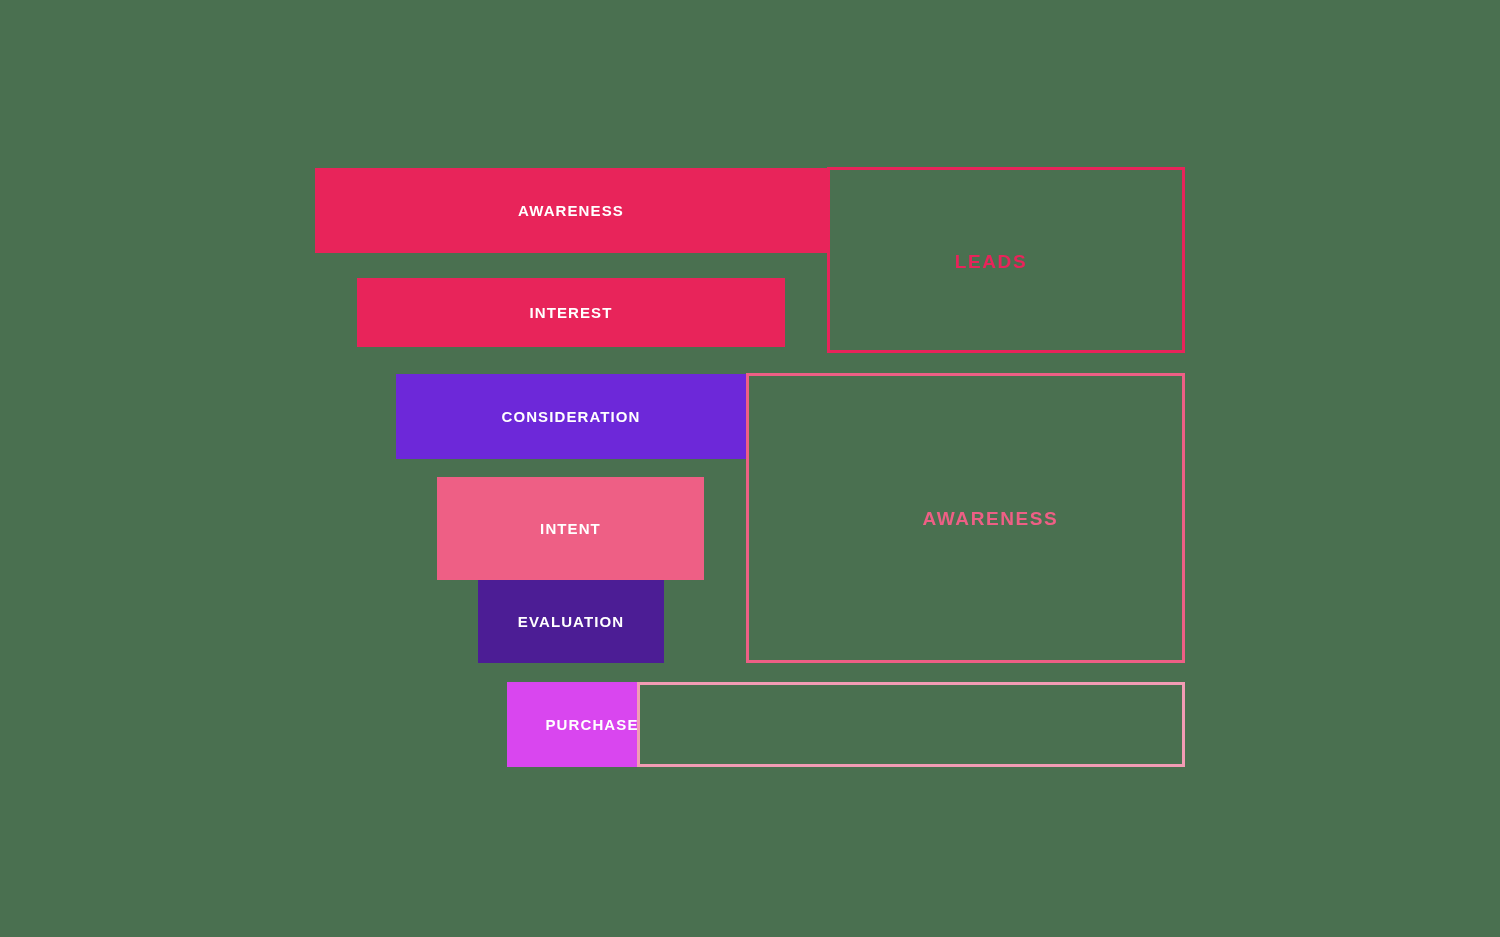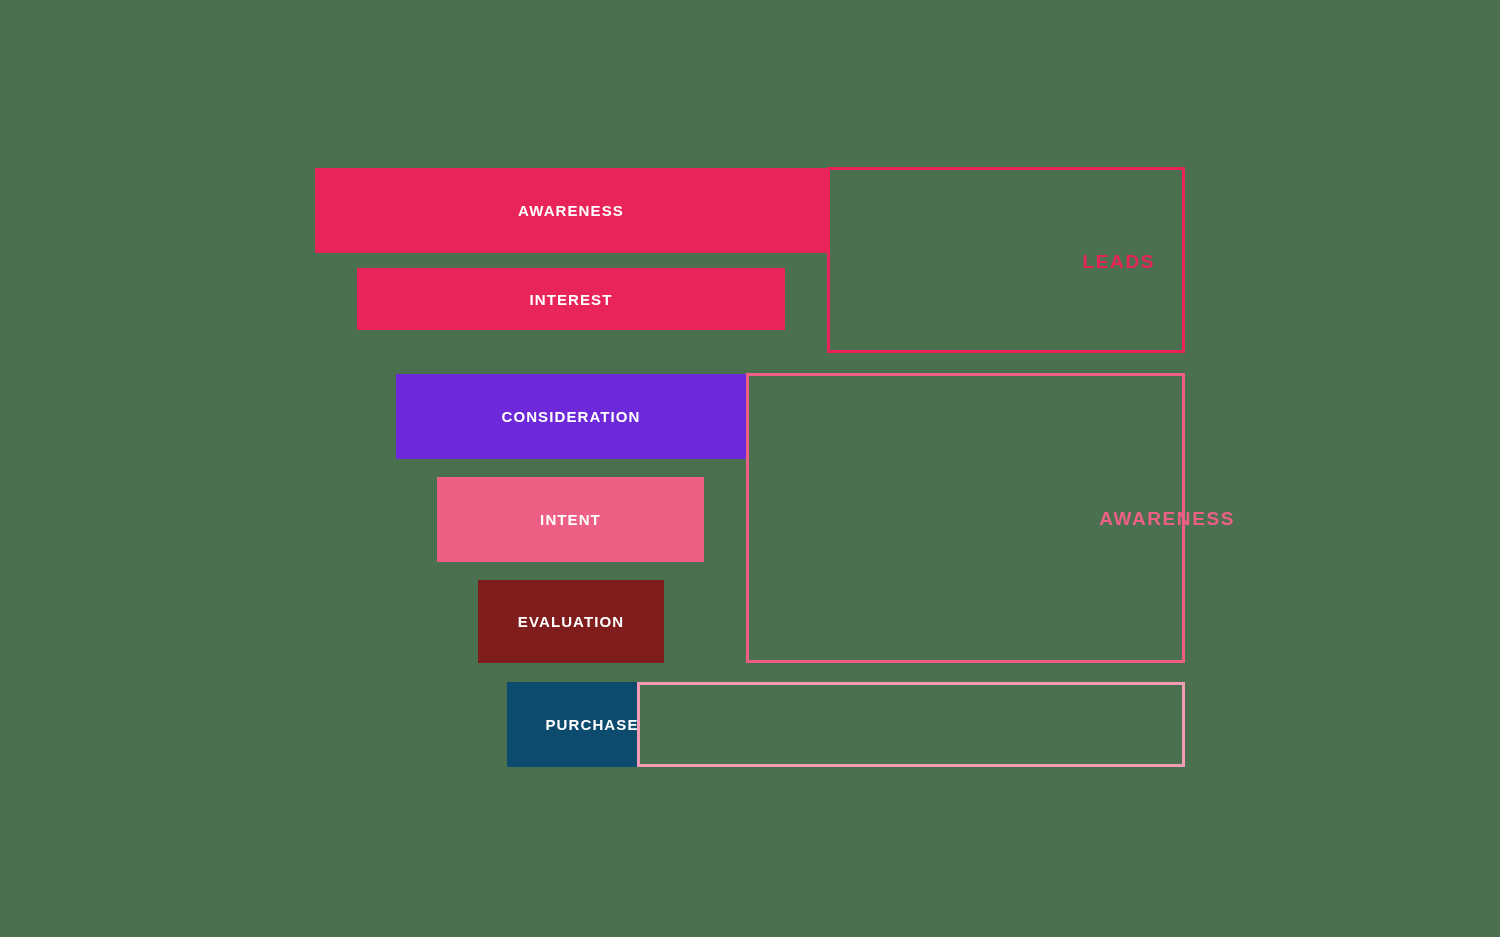--- a/index.html
+++ b/index.html
@@ -34,21 +34,21 @@
   }
 
   
   .group-label{
     position:absolute;
     font-size:19px;
     font-weight:bold;
     letter-spacing:1.6px;
     white-space:nowrap;
     user-select:none;
-    text-align:right;
+    text-align:center;
   }
 </style>
 </head>
 <body style="background: rgb(74, 112, 80);">
 
 <div id="canvas" style="background: rgb(74, 112, 80);">
 
   <div class="bracket-line" id="leads-top" style="left: 827px; top: 167px; width: 358px; height: 3px; background: rgb(232, 36, 90);"></div>
   <div class="bracket-line" id="leads-right" style="left: 1182px; top: 167px; width: 3px; height: 186px; background: rgb(232, 36, 90);"></div>
   <div class="bracket-line" id="leads-bottom" style="left: 827px; top: 350px; width: 358px; height: 3px; background: rgb(232, 36, 90);"></div>
@@ -61,36 +61,36 @@
 
   <div class="bracket-line" id="customers-top" style="left: 637px; top: 682px; width: 548px; height: 3px; background: rgb(242, 156, 181);"></div>
   <div class="bracket-line" id="customers-right" style="left: 1182px; top: 682px; width: 3px; height: 85px; background: rgb(242, 156, 181);"></div>
   <div class="bracket-line" id="customers-bottom" style="left: 637px; top: 764px; width: 548px; height: 3px; background: rgb(242, 156, 181);"></div>
   <div class="bracket-line" id="customers-left" style="left: 637px; top: 682px; width: 3px; height: 85px; background: rgb(242, 156, 181);"></div>
 
   <div class="stage" id="stage-0" style="left: 315px; top: 168px; width: 512px; height: 85px; background: rgb(232, 36, 90);">
     <span class="stage-label">AWARENESS</span>
   </div>
 
-  <div class="stage" id="stage-1" style="left: 357px; top: 268px; width: 428px; height: 62px; background: rgb(232, 36, 90);">
+  <div class="stage" id="stage-1" style="left: 357px; top: 278px; width: 428px; height: 69px; background: rgb(232, 36, 90);">
     <span class="stage-label">INTEREST</span>
   </div>
 
   <div class="stage" id="stage-2" style="left: 396px; top: 374px; width: 350px; height: 85px; background: #6d28d9;">
     <span class="stage-label">CONSIDERATION</span>
   </div>
 
-  <div class="stage" id="stage-3" style="left: 437px; top: 477px; width: 267px; height: 85px; background: rgb(238, 95, 133);">
+  <div class="stage" id="stage-3" style="left: 437px; top: 477px; width: 267px; height: 103px; background: rgb(238, 95, 133);">
     <span class="stage-label">INTENT</span>
   </div>
 
-  <div class="stage" id="stage-4" style="left: 478px; top: 580px; width: 186px; height: 83px; background: #7f1d1d;">
+  <div class="stage" id="stage-4" style="left: 478px; top: 580px; width: 186px; height: 83px; background: #4c1d95;">
     <span class="stage-label">EVALUATION</span>
   </div>
 
-  <div class="stage" id="stage-5" style="left: 507px; top: 682px; width: 130px; height: 85px; background: #0c4a6e; padding-left: 40px;">
+  <div class="stage" id="stage-5" style="left: 507px; top: 682px; width: 130px; height: 85px; background: #d946ef; padding-left: 40px;">
     <span class="stage-label">PURCHASE</span>
   </div>
 
   <div class="group-label" id="group-label-0" style="left: 827px; top: 251px; width: 328px; color: rgb(232, 36, 90);">LEADS</div>
   <div class="group-label" id="group-label-1" style="left: 746px; top: 508px; width: 489px; color: rgb(238, 95, 133);">AWARENESS</div>
 
 </div>
 
 </body></html>

